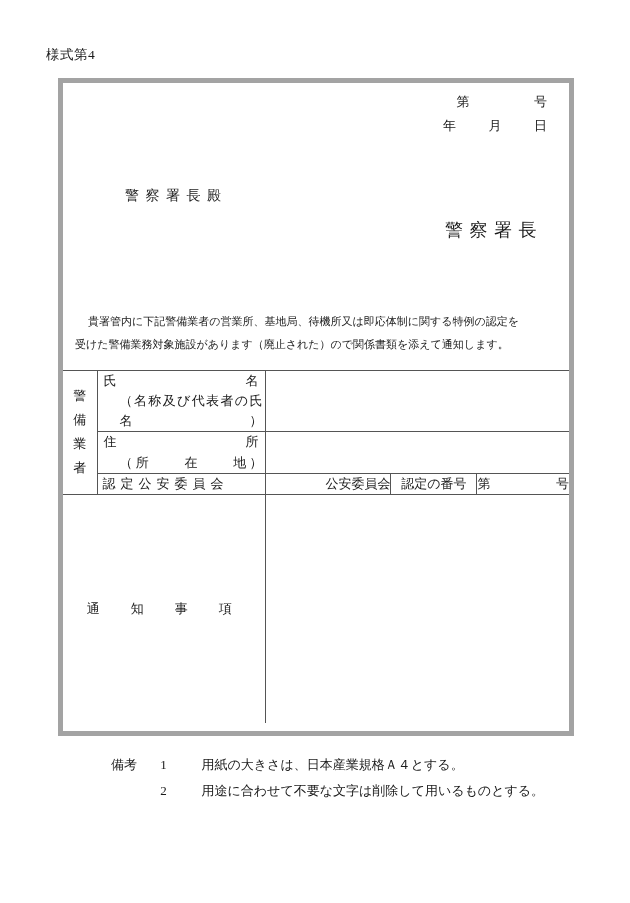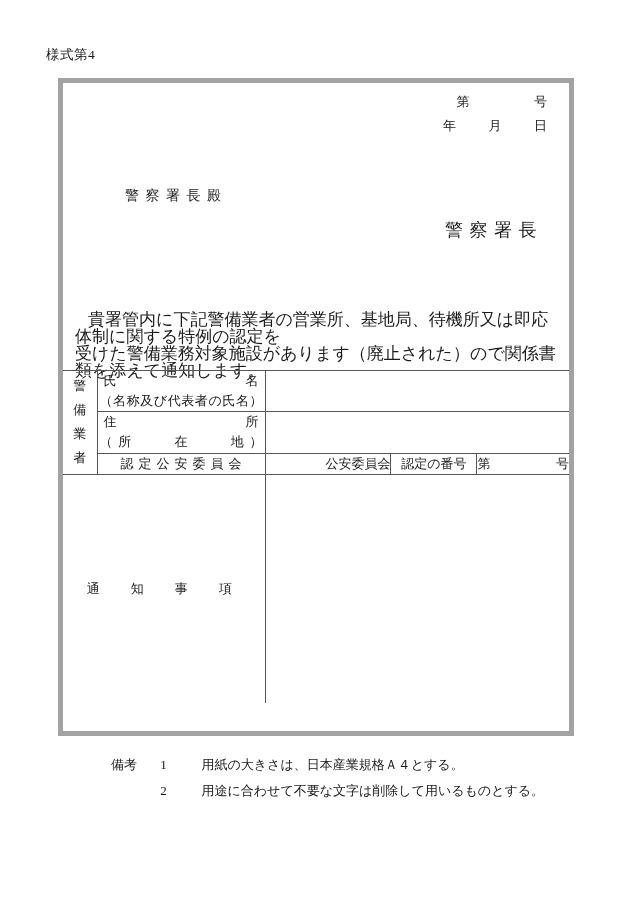--- a/index.html
+++ b/index.html
@@ -98,22 +98,23 @@
     letter-spacing: 7px;
     text-indent: 7px;
     white-space: nowrap;
   }
 
   .body-text {
     position: absolute;
     left: 12px;
     right: 12px;
     top: 228px;
-    font-size: 17px;
-    line-height: 17px;
+    font-size: 11px;
+    line-height: 23px;
+    font-family: Liberation Mono, monospace;
   }
   .body-text .ln1 { display: block; text-indent: 13px; }
   .body-text .ln2 { display: block; }
 
   
   .tbl {
     position: absolute;
     left: 0;
     top: 287px;
     width: 100%;
@@ -149,26 +150,27 @@
     display: block;
     text-align: justify;
     text-align-last: justify;
     padding: 0 6px;
   }
   .rowlabel .spread3 {
     display: block;
     text-align: justify;
     text-align-last: justify;
     padding: 0 2px;
+    margin-left: 20px;
   }
   .rowlabel .tracked {
     display: block;
     letter-spacing: 5px;
     text-indent: 5px;
-    text-align: center;
+    text-align: left;
   }
 
   .value-cell { }
 
   .cell-pa { padding: 6px 8px; }
 
   .ninka-name  { text-align: right; padding: 6px 8px; }
   .ninka-label { width: 86px; text-align: center; padding: 6px 4px; white-space: nowrap; }
   .ninka-num   { padding: 6px 8px; }
   .ninka-num .dai { float: left; }

